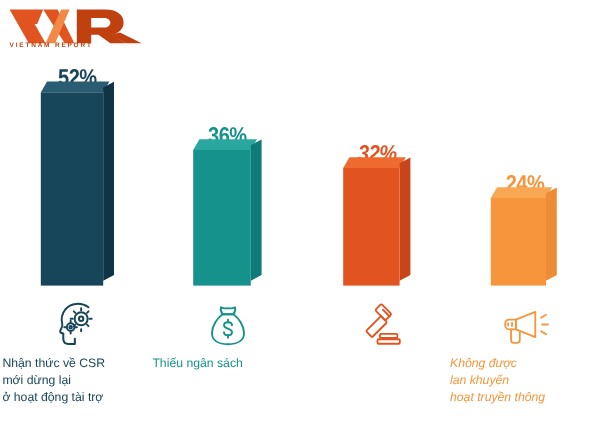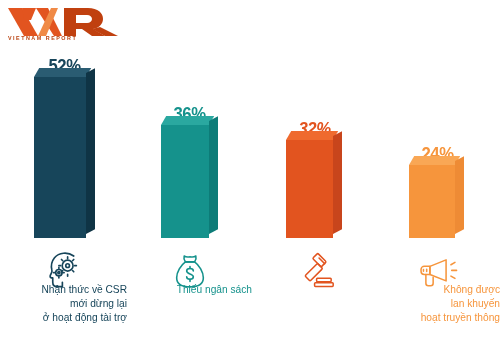--- a/index.html
+++ b/index.html
@@ -106,23 +106,23 @@
     width: 100%;
     display: flex;
     justify-content: center;
     align-items: flex-end;
     height: 44px;
   }
 
   
   .caption {
     position: absolute;
-    bottom: 20px;
-    width: 100%;
-    text-align: right;
+    bottom: 6px;
+    width: 100%;
+    text-align: left;
     font-family: "Liberation Sans", sans-serif;
     font-size: 10.2px;
     line-height: 14px;
     height: 50px;
   }
   .caption .line { display: block; white-space: nowrap; }
 </style>
 </head>
 <body>
 
@@ -231,20 +231,20 @@
     <div class="icon-wrap">
       <svg width="42" height="38" viewBox="0 0 52 44" fill="none" stroke="#f6953c" stroke-width="1.9" stroke-linecap="round" stroke-linejoin="round">
         <path d="M36,7 L36,33 L16,25 L16,15 Z"></path>
         <path d="M16,15 L9,15 C6.8,15 5,16.8 5,19 L5,21 C5,23.2 6.8,25 9,25 L16,25 Z"></path>
         <path d="M11,25 L11,36 C11,37.7 12.3,39 14,39 L17,39 C18.7,39 20,37.7 20,36 L20,28.5"></path>
         <path d="M42,13 L47,10 M43,20 L49,20 M42,27 L47,30"></path>
         <path d="M8,19 L8,21 M12,18.5 L12,21.5"></path>
       </svg>
     </div>
 
-    <div class="caption" style="color:#f6953c;">
+    <div class="caption" style="color:#f6953c;font-style:italic;">
       <span class="line">Không được</span>
       <span class="line">lan khuyến</span>
       <span class="line">hoạt truyền thông</span>
     </div>
   </div>
 
 </div>
 
 </body></html>

